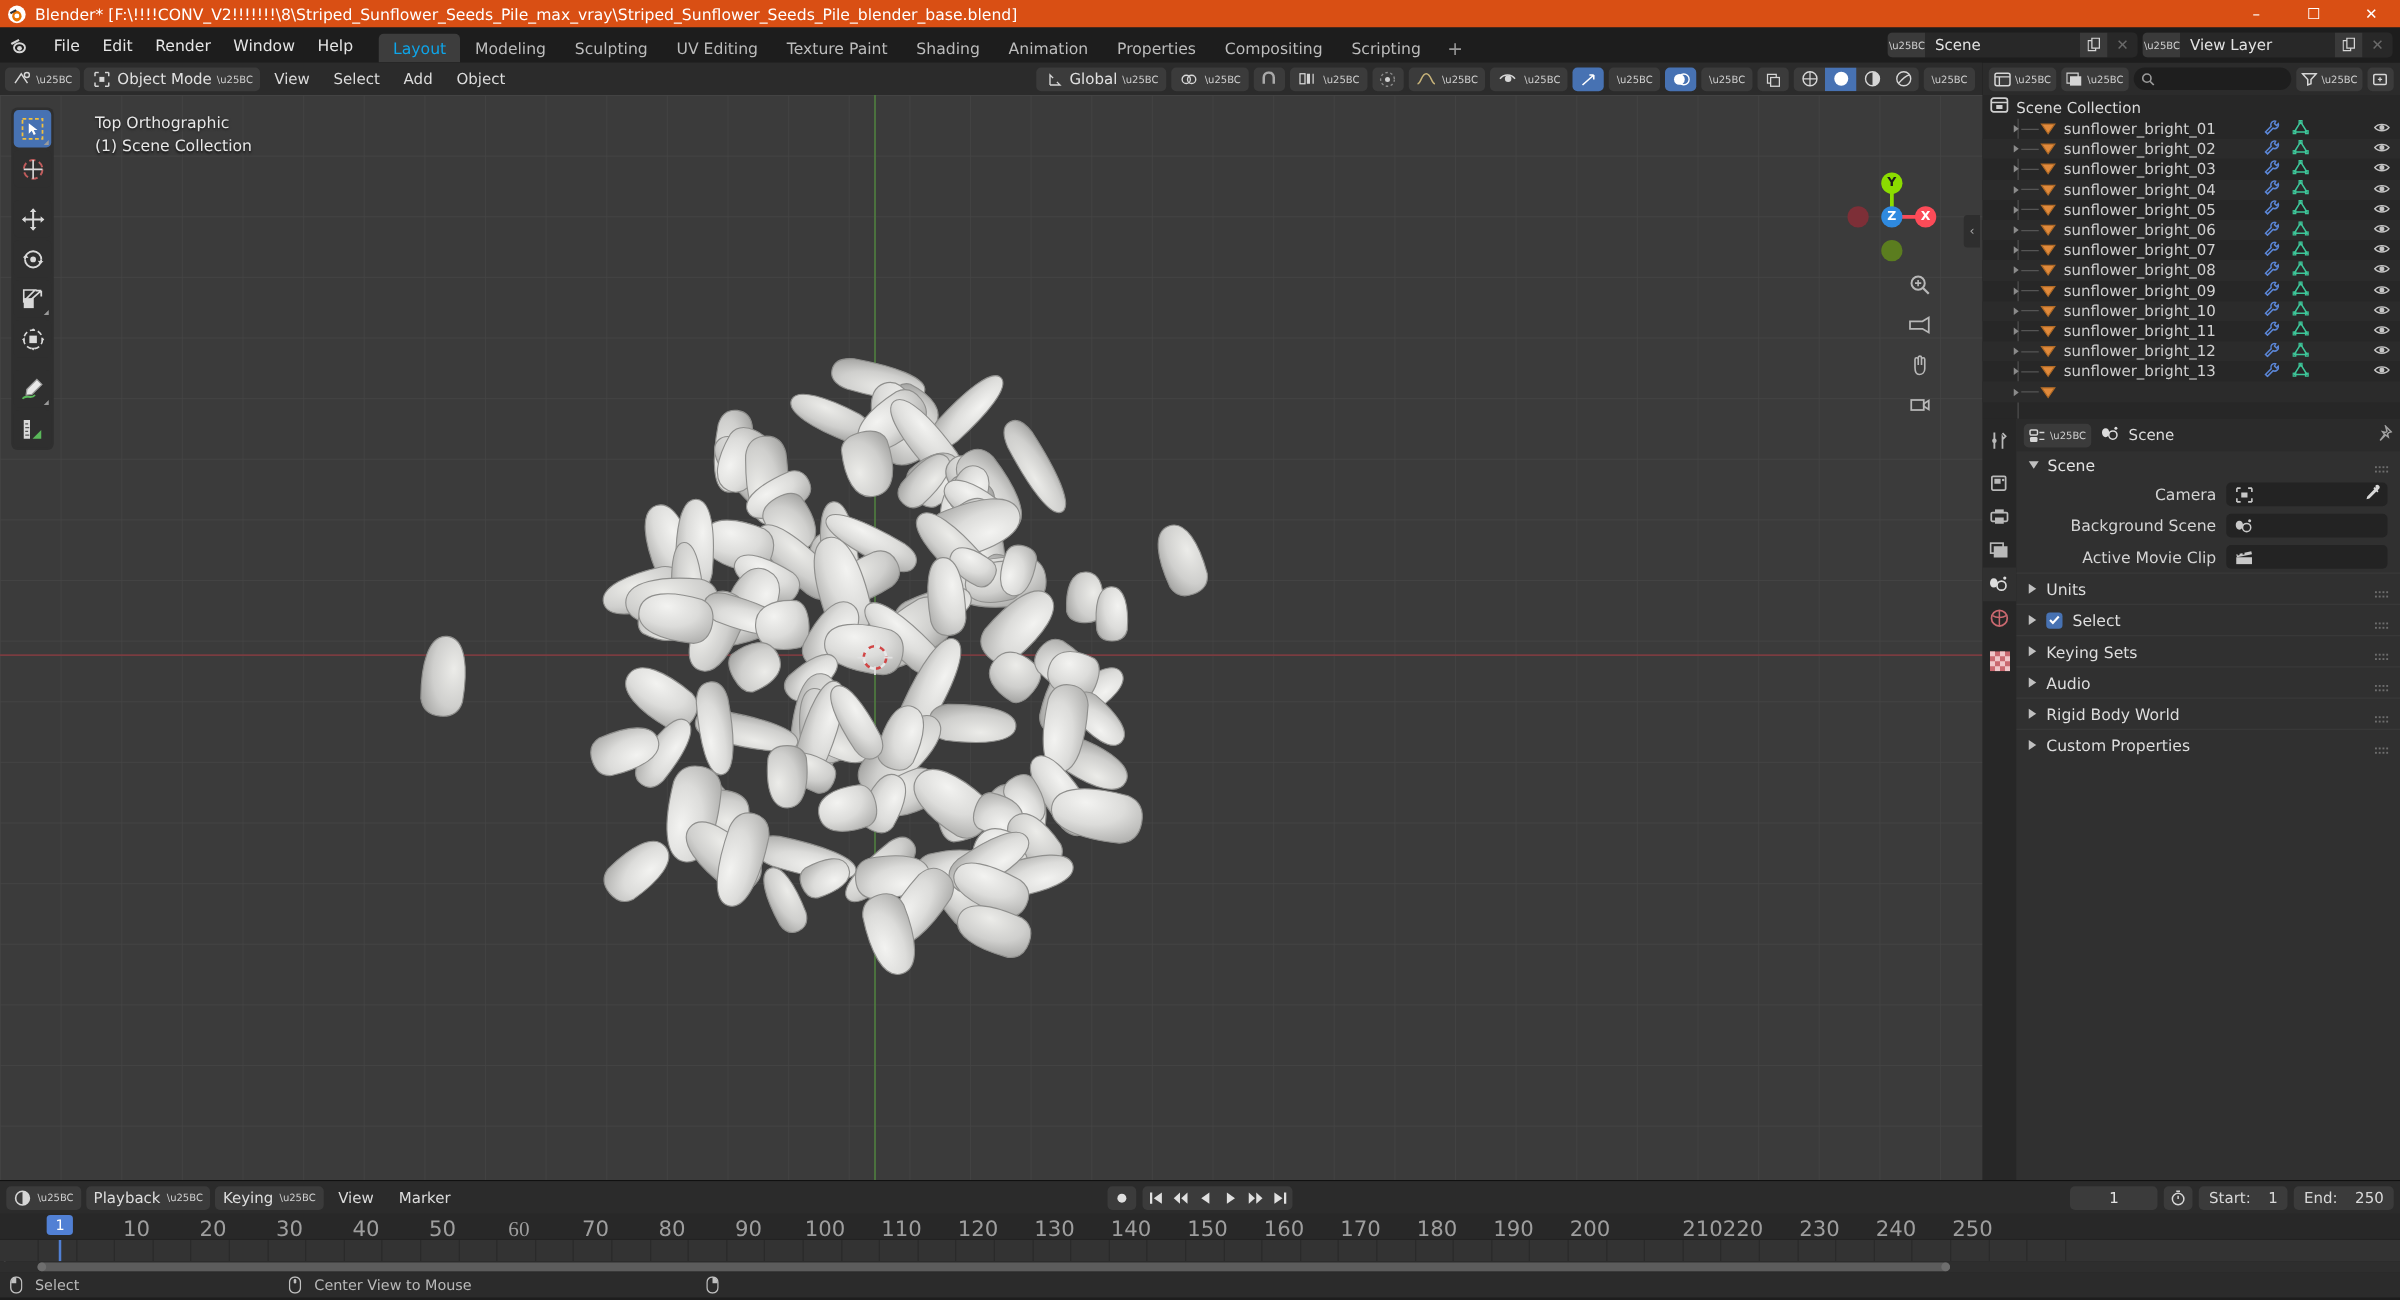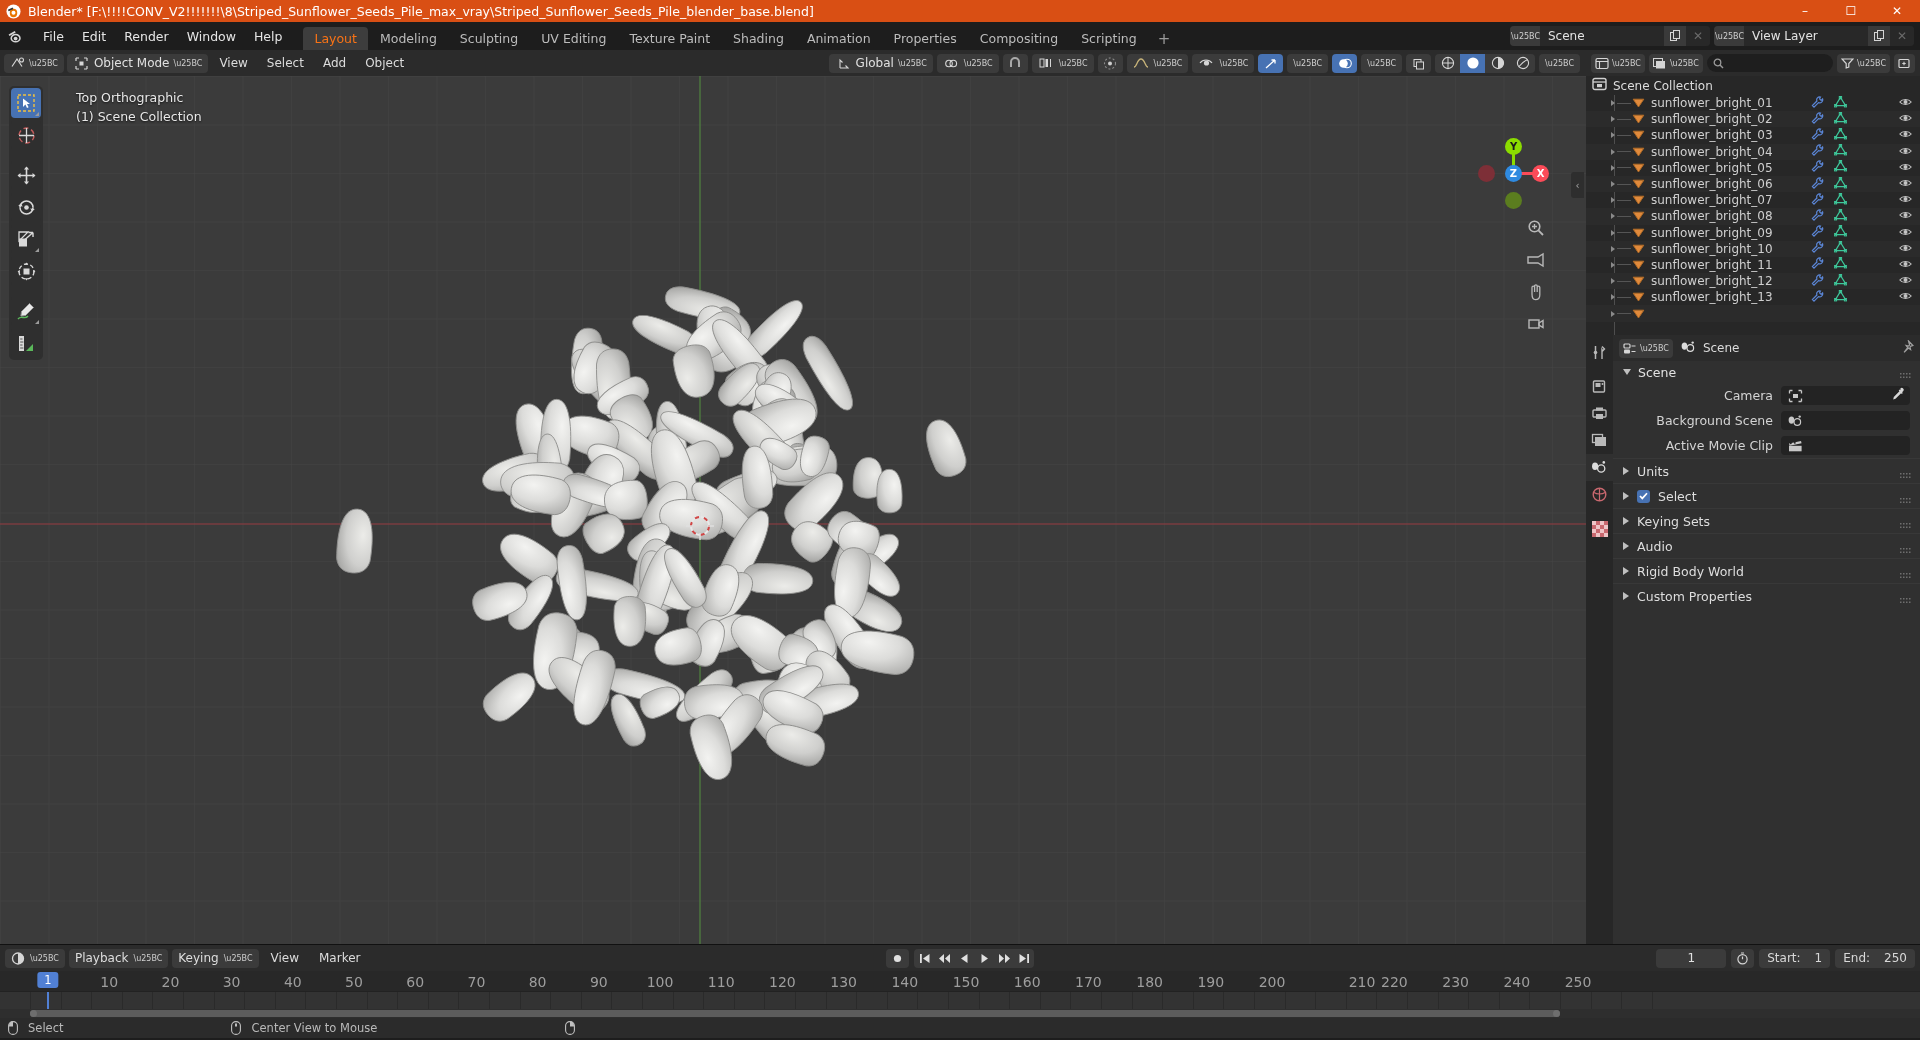--- a/index.html
+++ b/index.html
@@ -16,21 +16,21 @@
                   justify-content:center; color:#fff; font-size:12px; }
 
   
   #topbar { height:28px; background:#1d1d1d; display:flex; align-items:center;
             padding-left:6px; position:relative; }
   .blender-icon { width:20px; height:20px; margin-right:8px; }
   .menu { color:#e5e5e5; font-size:12.5px; padding:3px 9px; border-radius:3px; cursor:default; }
   #wstabs { display:flex; align-items:flex-end; height:28px; margin-left:12px; }
   .wstab { font-size:12.5px; color:#bcbcbc; padding:5px 11px; margin-right:1px;
            border-radius:4px 4px 0 0; height:23px; display:flex; align-items:center; }
-  .wstab.active { background:#3d3d3d; color:#f97316; }
+  .wstab.active { background:#3d3d3d; color:#0ea5e9; }
   .wstab.plus { color:#9a9a9a; font-size:15px; padding:4px 9px; }
   #topbar-right { margin-left:auto; display:flex; align-items:center; padding-right:6px; gap:4px; }
   .scene-field { display:flex; align-items:center; background:#282828; border-radius:4px;
                  height:20px; overflow:hidden; }
   .sf-icon { width:30px; height:20px; background:#3a3a3a; display:flex; align-items:center;
              justify-content:center; gap:1px; }
   .sf-name { color:#e3e3e3; font-size:12px; padding:0 12px 0 8px; min-width:124px; }
   .sf-btn { width:22px; height:20px; background:#3a3a3a; display:flex; align-items:center;
             justify-content:center; color:#d6d6d6; font-size:11px; }
   .sf-btn.x { background:#282828; color:#6a6a6a; font-size:12px; width:24px;}
@@ -164,21 +164,21 @@
   .pbtn { width:20px; display:flex; align-items:center; justify-content:center; }
   .rec-btn { width:23px; height:19px; background:#3b3b3b; border-radius:4px;
              display:flex; align-items:center; justify-content:center; }
   #tl-right { margin-left:auto; display:flex; align-items:center; gap:5px; }
   .frame-box { background:#3b3b3b; border-radius:4px; height:19px; min-width:70px;
                display:flex; align-items:center; justify-content:center;
                color:#e2e2e2; font-size:12px; }
   .se-box { background:#3b3b3b; border-radius:4px; height:19px; display:flex;
             align-items:center; padding:0 8px; gap:14px; color:#d8d8d8; font-size:12px; }
   #tl-ruler { height:20px; position:relative; background:#282828; }
-  .tick { position:absolute; top:3px; color:#9e9e9e; font-size:14px;
+  .tick { position:absolute; top:3px; color:#9e9e9e; font-size:17px;
           transform:translateX(-50%); }
   #playhead-lbl { position:absolute; top:1px; background:#5180d4; color:#fff;
                   border-radius:3px; padding:1px 7px; font-size:11.5px;
                   transform:translateX(-50%); }
   #tl-track { height:18px; background:#333; position:relative; border-top:1px solid #222; }
   .vtick { position:absolute; top:0; bottom:0; width:1px; background:#2a2a2a; }
   #playhead-line { position:absolute; top:0; bottom:0; width:2px; background:#5180d4; }
   #tl-scroll { height:9px; background:#2e2e2e; position:relative; }
   #tl-sbar { position:absolute; height:7px; top:1px; background:#5c5c5c; border-radius:4px; }
   #tl-sbar:before, #tl-sbar:after { content:''; position:absolute; top:0; width:7px;
@@ -1481,21 +1481,21 @@
   </div>
 
   <div id="tl-ruler">
     <div class="tl-edge">›</div>
     <div id="ruler-ticks">
         <div class="tick" style="left: 109.2px;">10</div>
         <div class="tick" style="left: 170.4px;">20</div>
         <div class="tick" style="left: 231.6px;">30</div>
         <div class="tick" style="left: 292.8px;">40</div>
         <div class="tick" style="left: 354px;">50</div>
-        <div class="tick" style="left: 415.2px;">60</div>
+        <div class="tick" style="left: 415.2px; font-family: Liberation Serif, serif;">60</div>
         <div class="tick" style="left: 476.4px;">70</div>
         <div class="tick" style="left: 537.6px;">80</div>
         <div class="tick" style="left: 598.8px;">90</div>
         <div class="tick" style="left: 660px;">100</div>
         <div class="tick" style="left: 721.2px;">110</div>
         <div class="tick" style="left: 782.4px;">120</div>
         <div class="tick" style="left: 843.6px;">130</div>
         <div class="tick" style="left: 904.8px;">140</div>
         <div class="tick" style="left: 966px;">150</div>
         <div class="tick" style="left: 1027.2px;">160</div>

